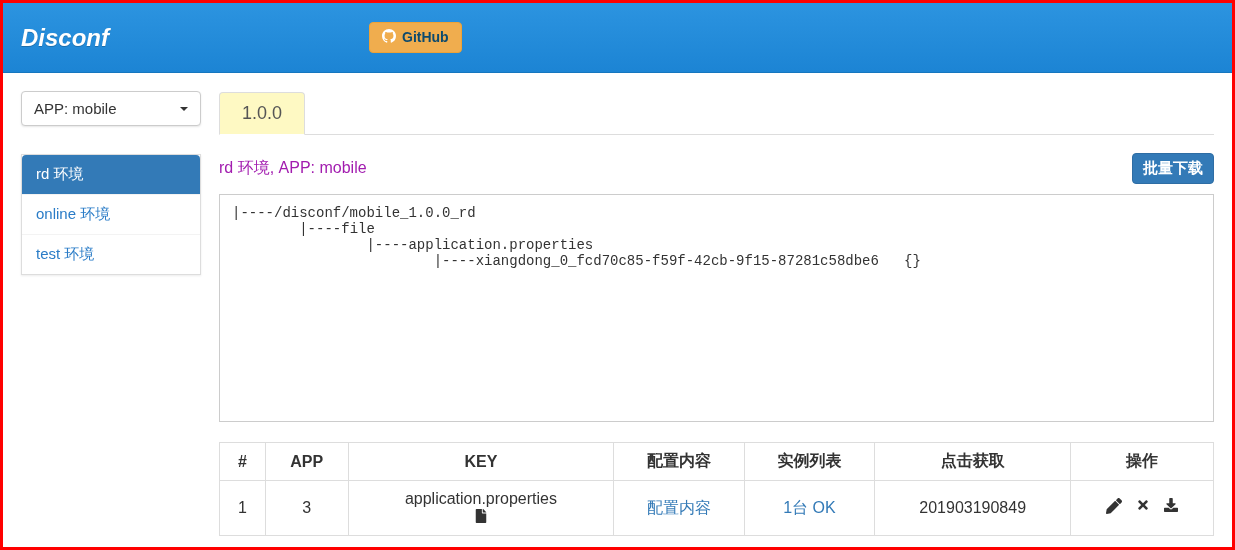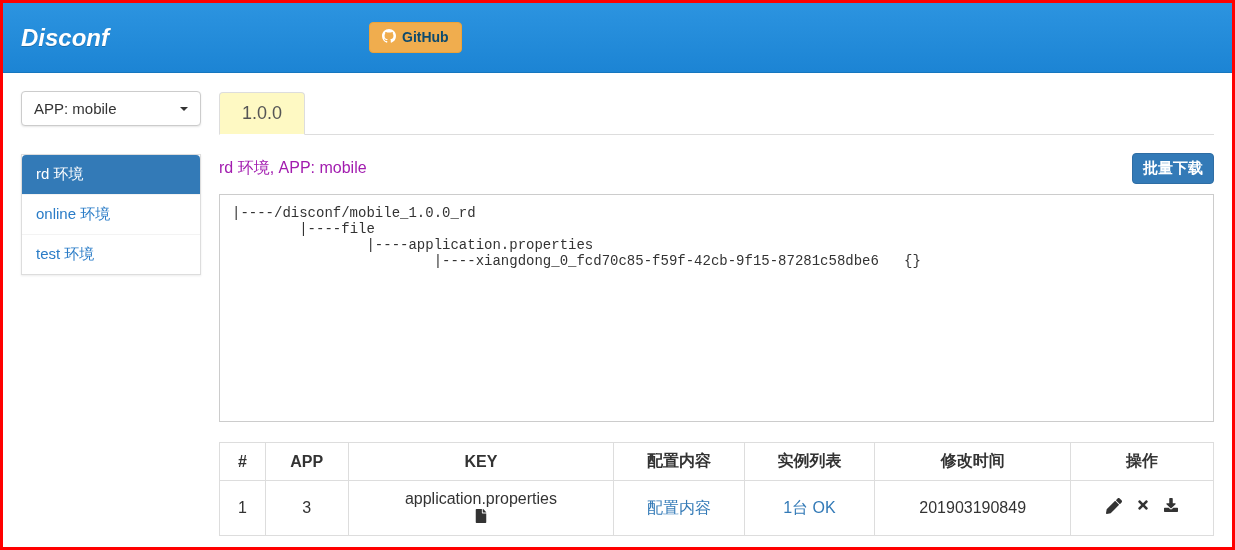--- a/index.html
+++ b/index.html
@@ -83,21 +83,21 @@
 			|----xiangdong_0_fcd70c85-f59f-42cb-9f15-87281c58dbe6   {}</div>
 
     <table class="table">
       <thead>
         <tr>
           <th>#</th>
           <th>APP</th>
           <th>KEY</th>
           <th>配置内容</th>
           <th>实例列表</th>
-          <th>修改时间</th>
+          <th>点击获取</th>
           <th>操作</th>
         </tr>
       </thead>
       <tbody>
         <tr>
           <td>1</td>
           <td>3</td>
           <td class="key-cell">
             <span>application.properties</span><br>
             <span class="file-glyph">

